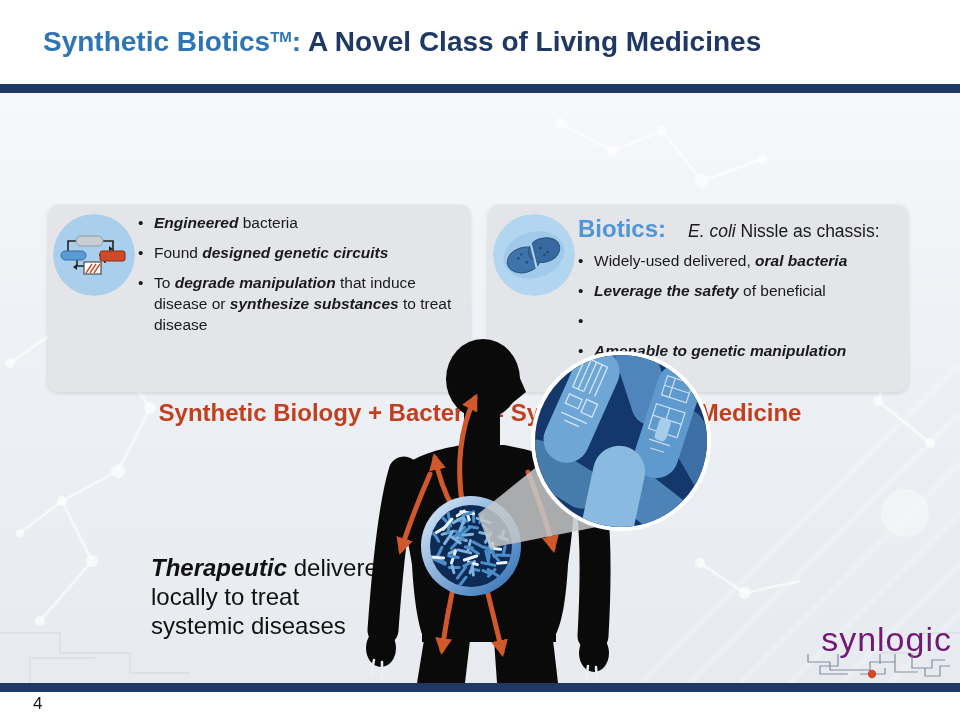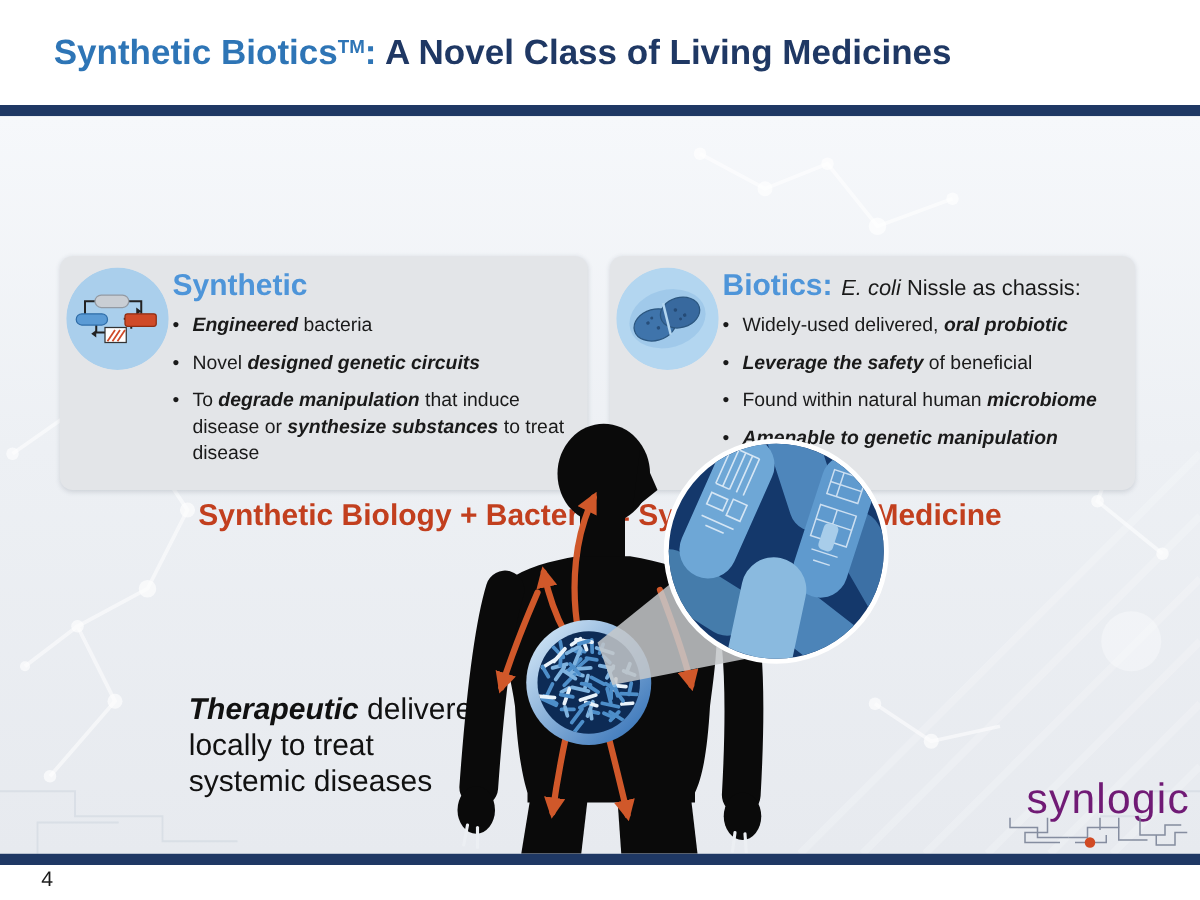--- a/index.html
+++ b/index.html
@@ -22,21 +22,21 @@
   .bg-deco{position:absolute;left:0;top:0;pointer-events:none;}
 
   
   .box{position:absolute;top:112px;height:187px;background:#e3e5e8;border-radius:10px;
        box-shadow:0 1px 4px rgba(60,70,90,.18);}
   .box-synthetic{left:48px;width:422px;}
   .box-biotics{left:488px;width:420px;}
   .icon-circle{position:absolute;left:5px;top:9px;width:82px;height:82px;border-radius:50%;}
   .box-head-row{margin:10px 12px 4px 90px;display:flex;align-items:baseline;white-space:nowrap;}
   .box-head{font-size:24px;font-weight:bold;color:var(--heading-blue,#4E95D9);}
-  .box-subtitle{font-size:17.5px;color:#1a1a1a;margin-left:7px;}
+  .box-subtitle{font-size:17.5px;color:#1a1a1a;margin-left:22px;}
   ul.bullets{list-style:none;margin:7px 0 0 0;padding:0 10px 0 90px;}
   ul.bullets li{display:flex;font-size:15.5px;line-height:21px;margin-bottom:9px;color:#1a1a1a;}
   ul.bullets .marker{width:16px;flex:none;}
   .b{font-weight:bold;font-style:italic;}
   .i{font-style:italic;}
 
   
   .equation{position:absolute;left:0;top:306px;width:960px;text-align:center;
             font-size:24px;font-weight:bold;color:var(--equation-red,#C23F1E);}
 
@@ -133,31 +133,28 @@
         <rect x="23" y="22" width="27" height="10" rx="5" fill="#c9ced4" stroke="#939aa3"></rect>
         <rect x="8" y="37" width="25" height="9" rx="4.5" fill="#5b9bd5" stroke="#2f6da8"></rect>
         <rect x="47" y="37" width="25" height="10" rx="2" fill="#cf4a28" stroke="#8f2d12"></rect>
         <rect x="31" y="48" width="17" height="12" fill="#ffffff" stroke="#333333"></rect>
         <g stroke="#cf4a28" stroke-width="1.4">
           <line x1="33" y1="59" x2="39" y2="50"></line>
             <line x1="37" y1="59" x2="43" y2="50"></line>
             <line x1="41" y1="59" x2="47" y2="50"></line>
         </g>
       </svg>
-      <div class="box-head-row">
-        <span class="box-head">Synthetic</span>
-      </div>
       <ul class="bullets">
           <li>
             <span class="marker">•</span>
             <span><span class="b">Engineered</span><span> bacteria</span></span>
           </li>
           <li>
             <span class="marker">•</span>
-            <span><span>Novel </span><span class="b">designed genetic circuits</span></span>
+            <span><span>Found </span><span class="b">designed genetic circuits</span></span>
           </li>
           <li>
             <span class="marker">•</span>
             <span><span>To </span><span class="b">degrade manipulation</span><span> that induce disease or </span><span class="b">synthesize substances</span><span> to treat disease</span></span>
           </li>
         </ul>
     </div>
 
     <div class="box box-biotics">
       <svg class="icon-circle" width="82" height="82" viewBox="0 0 82 82">
@@ -177,29 +174,28 @@
           </g>
         </g>
       </svg>
       <div class="box-head-row">
         <span class="box-head">Biotics:</span>
         <span class="box-subtitle"><span class="i">E. coli</span><span> Nissle as chassis:</span></span>
       </div>
       <ul class="bullets">
           <li>
             <span class="marker">•</span>
-            <span><span>Widely-used delivered, </span><span class="b">oral probiotic</span></span>
+            <span><span>Widely-used delivered, </span><span class="b">oral bacteria</span></span>
           </li>
           <li>
             <span class="marker">•</span>
             <span><span class="b">Leverage the safety</span><span> of beneficial</span></span>
           </li>
           <li>
             <span class="marker">•</span>
-            <span><span>Found within natural human </span><span class="b">microbiome</span></span>
           </li>
           <li>
             <span class="marker">•</span>
             <span><span class="b">Amenable to genetic manipulation</span></span>
           </li>
         </ul>
     </div>
 
     <div class="equation">Synthetic Biology + Bacteria = Synthetic Biotic Medicine</div>
 

